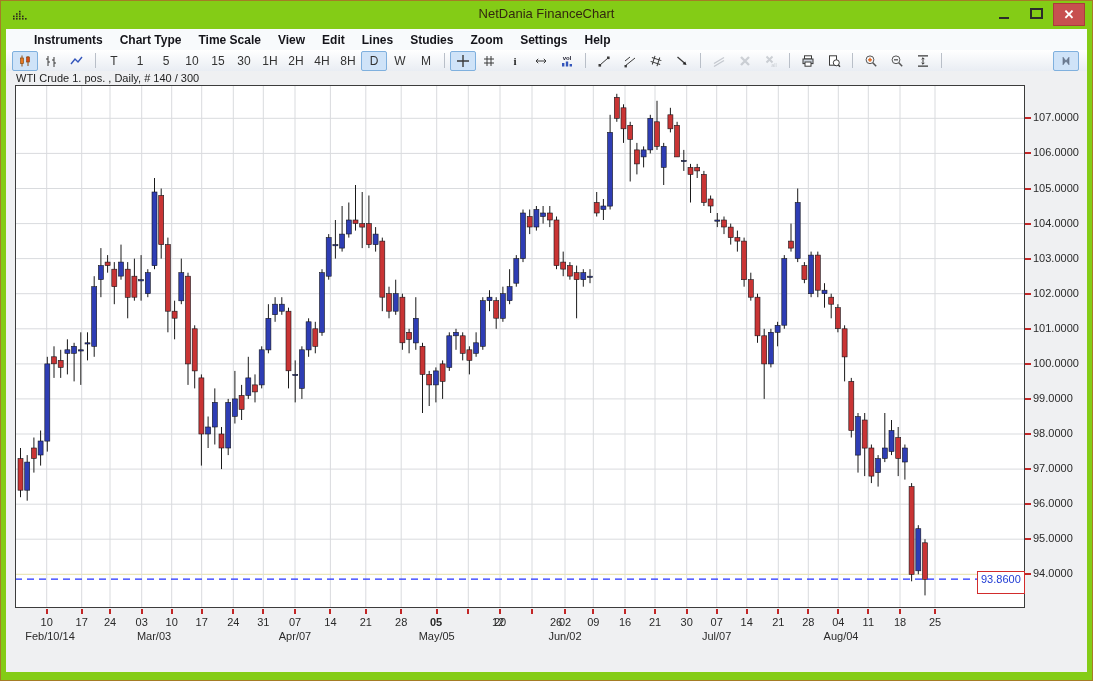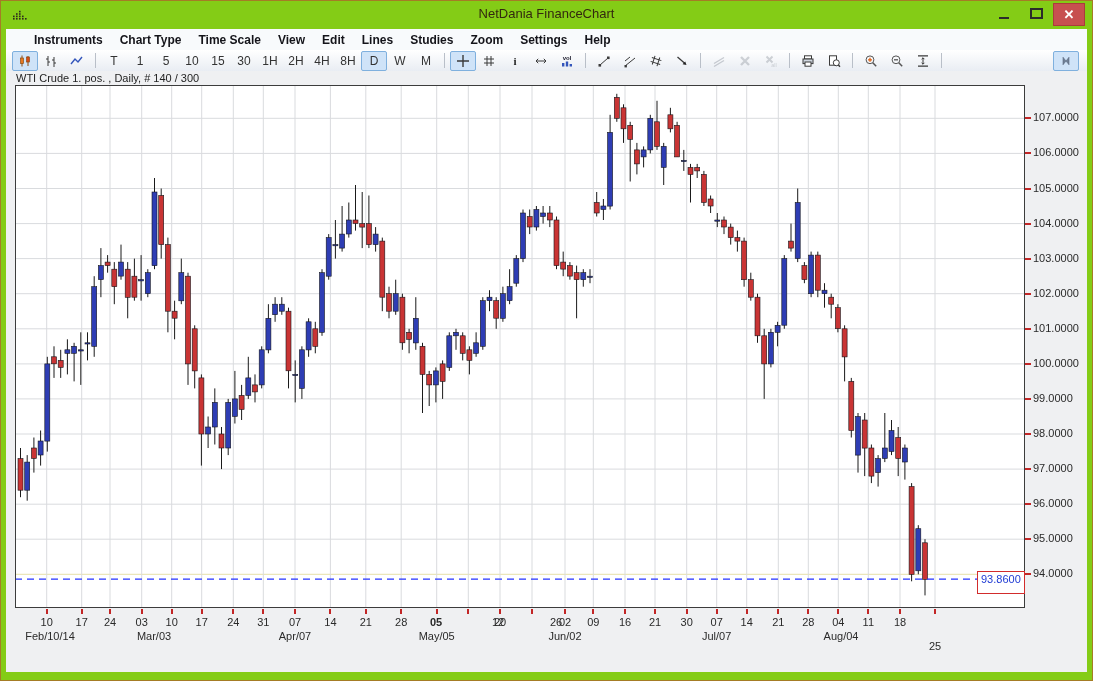--- a/index.html
+++ b/index.html
@@ -654,21 +654,21 @@
         <div class="xlab" style="left: 763.3px;">21</div>
         <div class="xtick" style="left: 792.3px;"></div>
         <div class="xlab" style="left: 793.3px;">28</div>
         <div class="xtick" style="left: 822.3px;"></div>
         <div class="xlab" style="left: 823.3px;">04</div>
         <div class="xtick" style="left: 852.3px;"></div>
         <div class="xlab" style="left: 853.3px;">11</div>
         <div class="xtick" style="left: 884px;"></div>
         <div class="xlab" style="left: 885px;">18</div>
         <div class="xtick" style="left: 919px;"></div>
-        <div class="xlab" style="left: 920px; margin-top: 24px;">25</div>
+        <div class="xlab" style="left: 920px;">25</div>
         <div class="xmon" style="left: 35px;">Feb/10/14</div>
         <div class="xmon" style="left: 139px;">Mar/03</div>
         <div class="xmon" style="left: 280px;">Apr/07</div>
         <div class="xmon" style="left: 421.7px;">May/05</div>
         <div class="xmon" style="left: 550px;">Jun/02</div>
         <div class="xmon" style="left: 701.7px;">Jul/07</div>
         <div class="xmon" style="left: 826px;">Aug/04</div>
       </div>
     <div class="price-tag" style="top: 500.2px;">93.8600</div>
 

